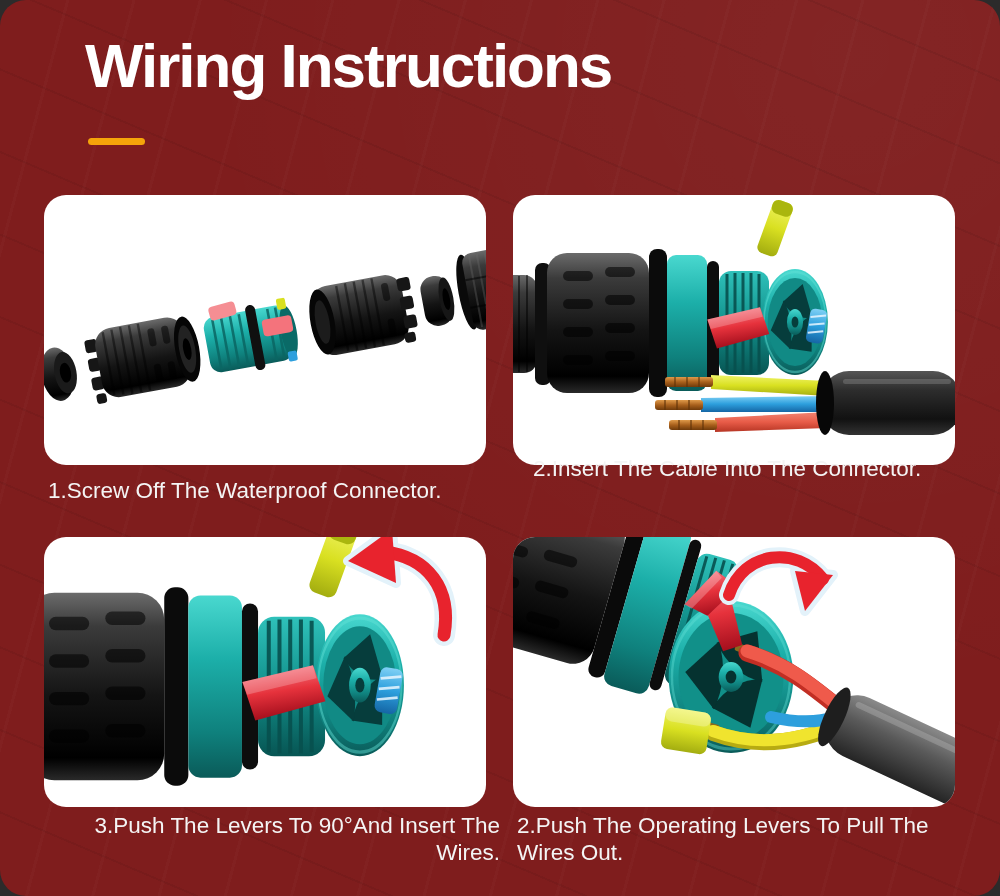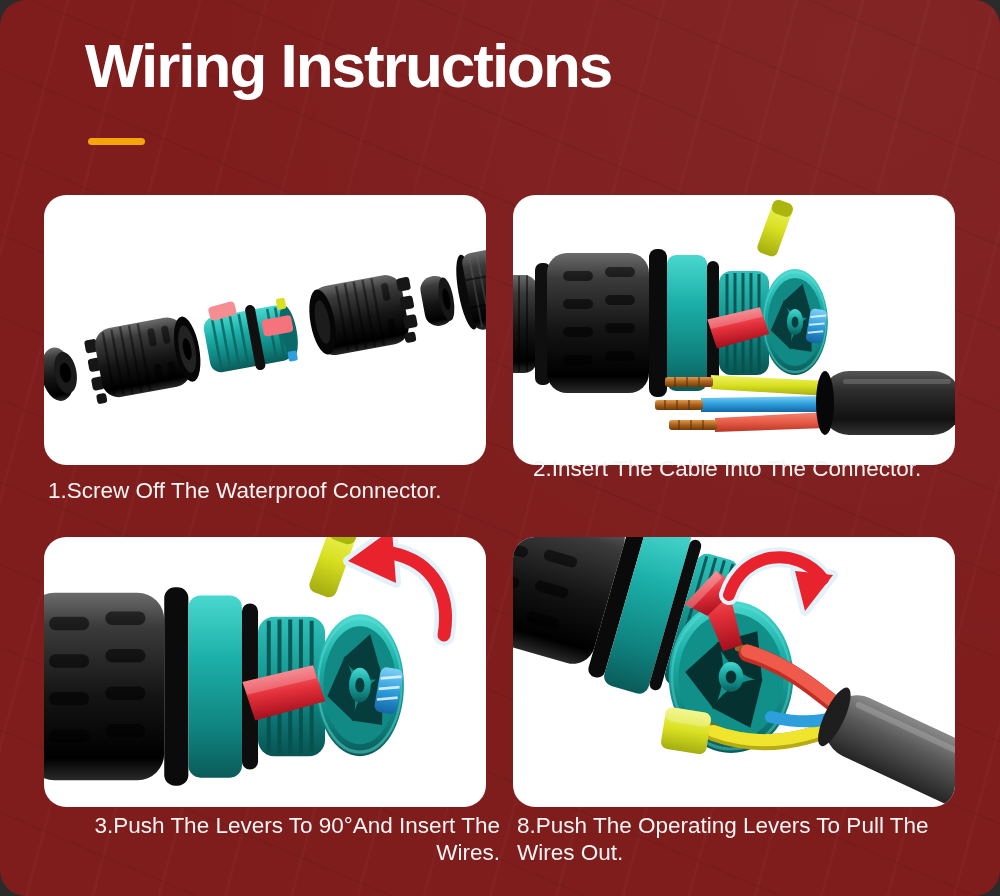--- a/index.html
+++ b/index.html
@@ -411,15 +411,15 @@
         <path d="M 282 34 L 320 38 L 292 74 Z" fill="#e3f2fa" stroke="#e3f2fa" stroke-width="10" stroke-linejoin="round"></path>
         <path d="M 216 58 C 230 14 284 8 310 42" fill="none" stroke="#e8232d" stroke-width="12" stroke-linecap="round"></path>
         <path d="M 282 34 L 320 38 L 292 74 Z" fill="#e8232d"></path>
       </g>
     </svg>
   </section>
 
   <p class="caption" id="caption-1">1.Screw Off The Waterproof Connector.</p>
   <p class="caption" id="caption-2">2.Insert The Cable Into The Connector.</p>
   <p class="caption" id="caption-3">3.Push The Levers To 90°And Insert The Wires.</p>
-  <p class="caption" id="caption-4">8.Push The Operating Levers To Pull The Wires Out.</p>
+  <p class="caption" id="caption-4">2.Push The Operating Levers To Pull The Wires Out.</p>
 
 </div>
 
 </body></html>

